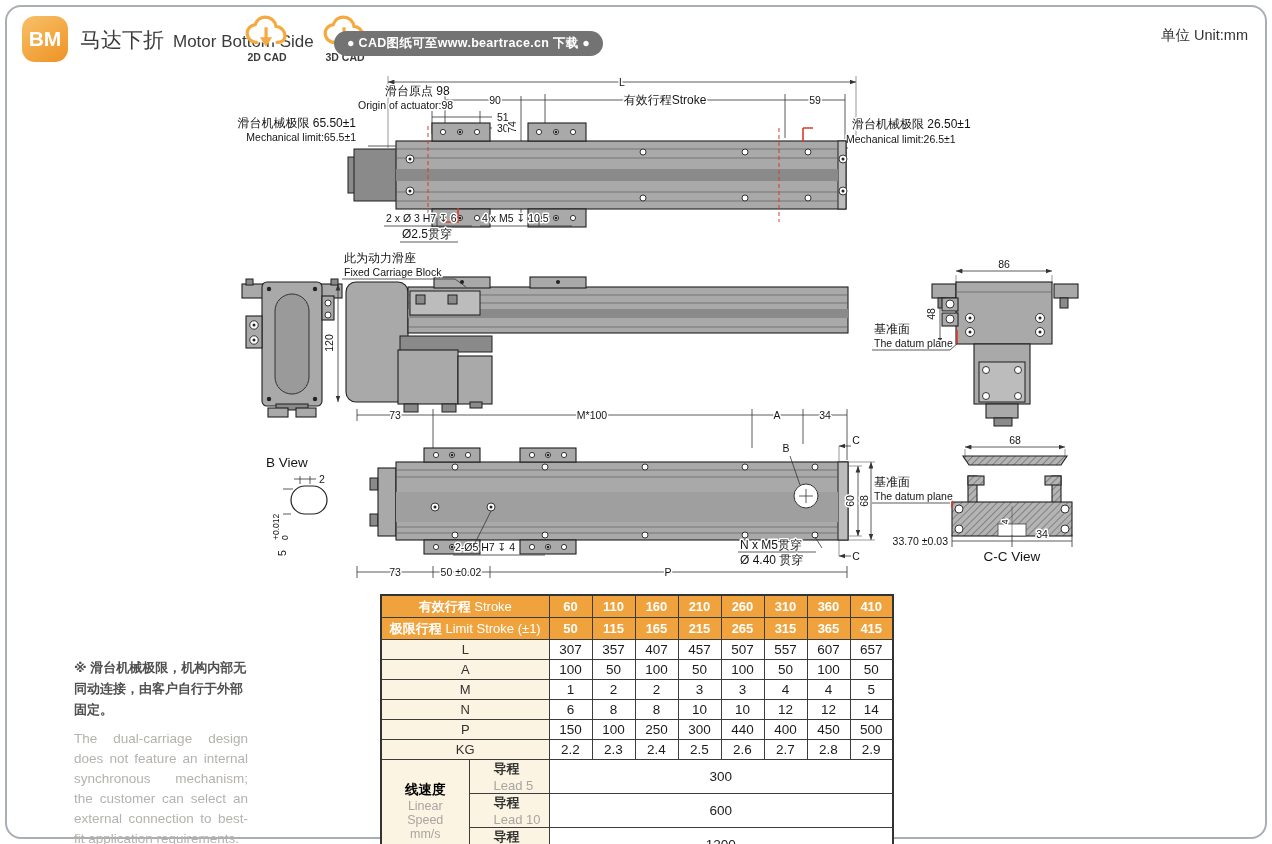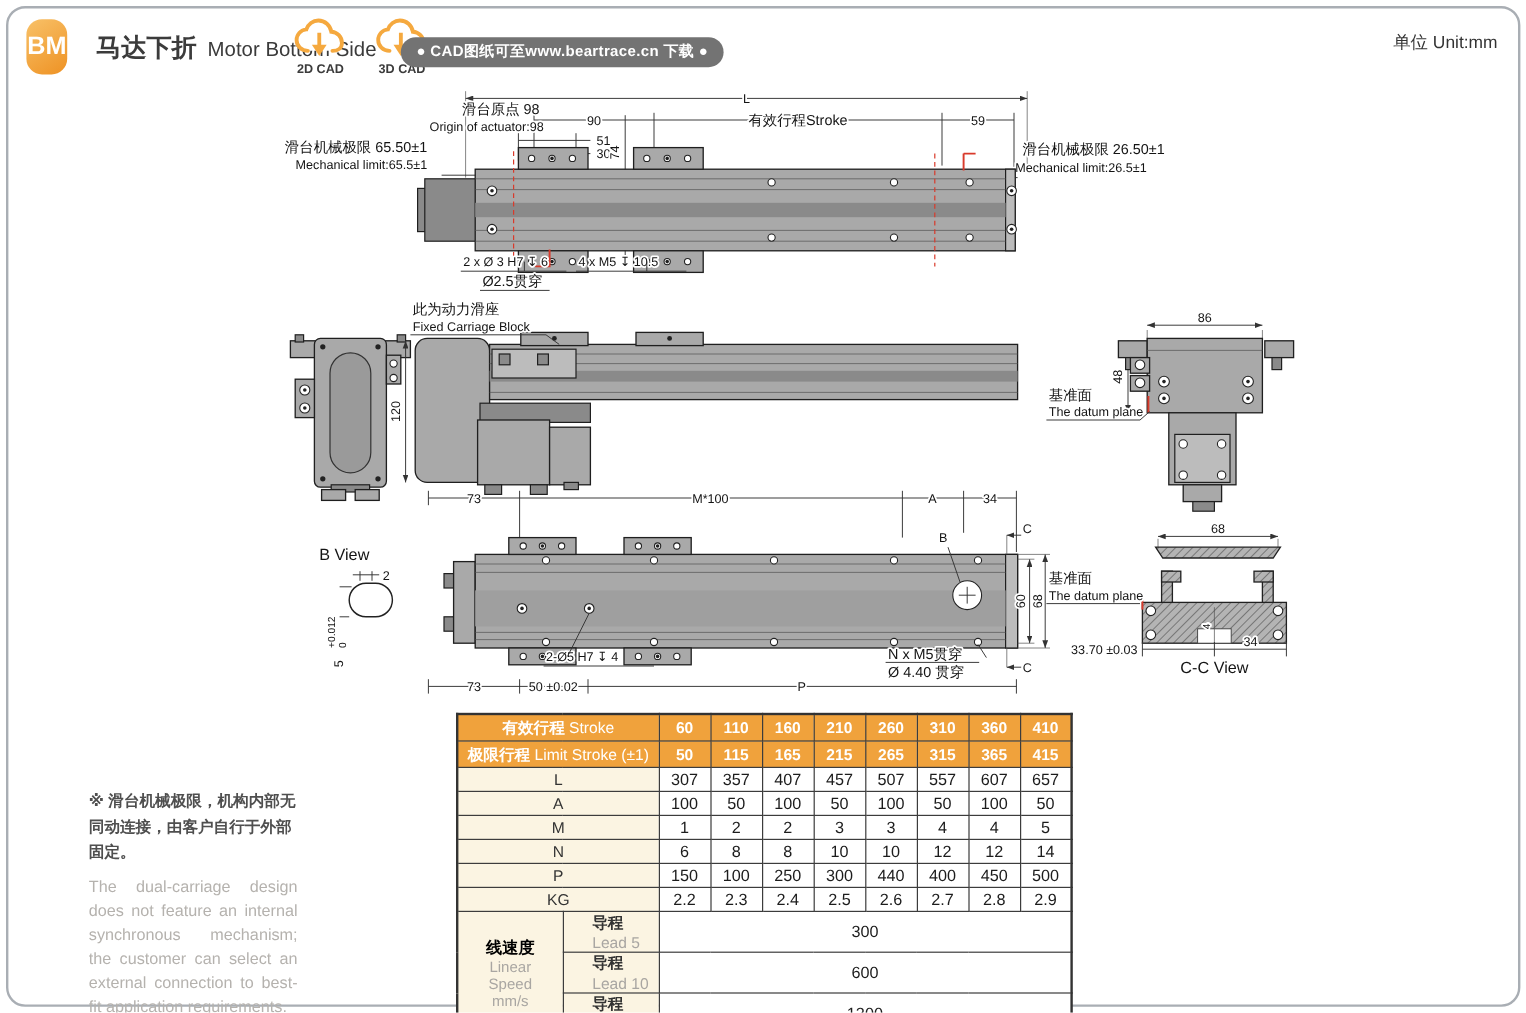--- a/index.html
+++ b/index.html
@@ -1,26 +1,26 @@
 <!DOCTYPE html>
 <html><head>
 <meta charset="utf-8">
 <style>
   html,body{margin:0;padding:0;background:#fff}
   .page{position:relative;width:1272px;height:844px;background:#fff;overflow:hidden;
         font-family:"Liberation Sans","DejaVu Sans",sans-serif}
   .frame{position:absolute;left:5px;top:5px;right:5px;bottom:5px;border:2px solid #a9aeb4;
          border-radius:16px;pointer-events:none}
-  .badge{position:absolute;left:22px;top:16px;width:34px;height:46px;border-radius:13px;
+  .badge{position:absolute;left:22px;top:16px;width:46px;height:46px;border-radius:13px;
          background:linear-gradient(145deg,#f8c168,#ee9224);color:#fff;font-weight:bold;
          font-size:21px;display:flex;align-items:center;justify-content:center}
   .titles{position:absolute;left:80px;top:26px;display:flex;align-items:baseline;gap:9px;color:#3b3b3b}
-  .t-zh{font-size:21px;font-weight:bold}
+  .t-zh{font-size:21px;font-weight:normal}
   .t-en{font-size:17px}
-  .cads{position:absolute;left:238px;top:15px;display:flex;gap:10px}
+  .cads{position:absolute;left:238px;top:15px;display:flex;gap:20px}
   .cad{display:flex;flex-direction:column;align-items:center;width:58px}
   .cad .lbl{font-size:10.5px;font-weight:bold;color:#3b3b3b;margin-top:-2px}
   .banner{position:absolute;left:334px;top:31px;height:25px;line-height:25px;padding:0 13px;
           border-radius:13px;background:#737373;color:#fff;font-size:12.5px;font-weight:bold;letter-spacing:.3px}
   .unit{position:absolute;right:24px;top:26px;font-size:14.5px;color:#333}
   .note{position:absolute;left:74px;top:658px;width:174px}
   .note .zh{font-size:13px;font-weight:bold;color:#4f4f4f;line-height:1.6}
   .note .en{margin-top:9px;font-size:13.5px;color:#b5b2ae;line-height:1.47;text-align:justify}
   svg.draw{position:absolute;left:0;top:0}
   svg text{font-family:"Liberation Sans","DejaVu Sans",sans-serif}

